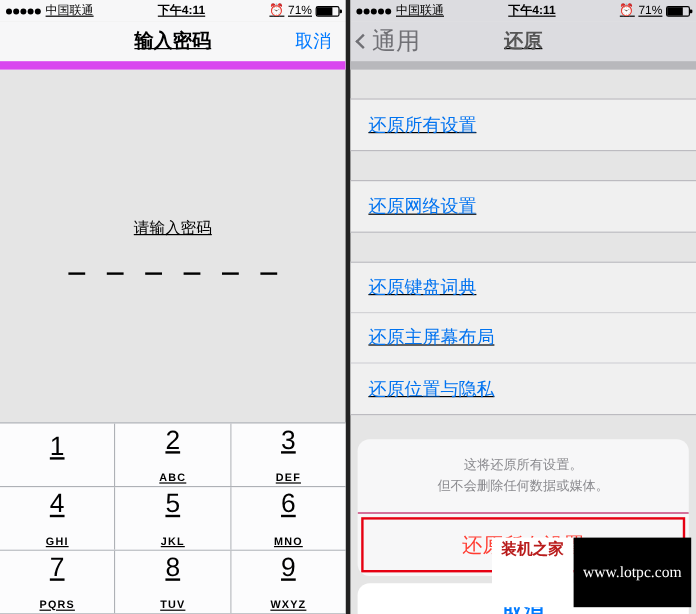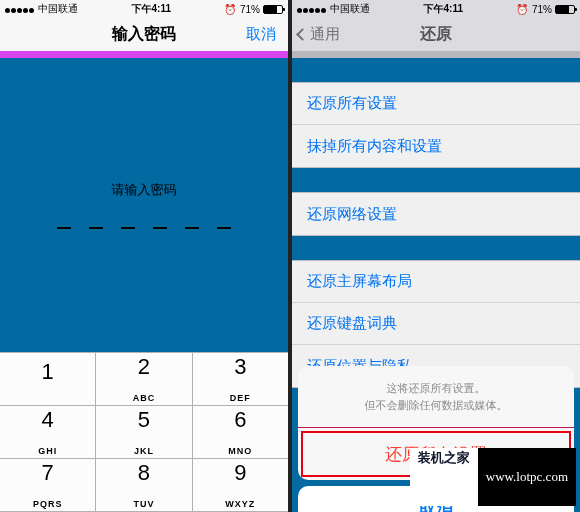--- a/index.html
+++ b/index.html
@@ -1,35 +1,35 @@
 <!DOCTYPE html>
 <html><head>
 <meta charset="utf-8">
 <style>
   * { margin: 0; padding: 0; box-sizing: border-box; }
   body { font-family: -apple-system, "Helvetica Neue", sans-serif; background: #222; width: 580px; height: 512px; position: relative; }
-  .phone { position: absolute; top: 0; width: 288px; height: 512px; background: #0369a1; overflow: hidden; }
+  .phone { position: absolute; top: 0; width: 288px; height: 512px; background: #e5e5e5; overflow: hidden; text-decoration: underline; }
   .phone.left { left: 0; }
   .phone.right { left: 292px; }
 
   .status-bar { height: 18px; background: #f7f7f8; display: flex; align-items: center; justify-content: space-between; font-size: 10px; padding: 0 5px; color: #000; }
   .phone.right .status-bar { background: #dcdce0; }
   .status-left, .status-right { display: flex; align-items: center; gap: 3px; }
   .status-center { font-weight: 600; }
   .dots span { display:inline-block;width:5px;height:5px;border-radius:50%;background:#000;margin-right:1px; }
   .battery { display:inline-block; width:20px; height:9px; border:1px solid #000; border-radius:2px; position:relative; }
   .battery::after { content:''; position:absolute; right:-3px; top:2px; width:2px; height:3px; background:#000; border-radius:0 1px 1px 0;}
   .battery i { display:block; height:100%; width:71%; background:#000; }
 
   .nav-bar { height: 40px; background: #f7f7f8; border-bottom: 7px solid #d946ef; display: flex; align-items: center; justify-content: center; position: relative; }
   .phone.right .nav-bar { background: #dcdce0; border-bottom-color:#b8b8bc; }
   .nav-title { font-size: 16px; font-weight: 600; color: #000; }
   .phone.right .nav-title { color: #555; }
   .nav-right { position: absolute; right: 12px; color: #007aff; font-size: 15px; }
-  .nav-left { position: absolute; left: 6px; color: #007aff; font-size: 15px; display:flex; align-items:center; }
+  .nav-left { position: absolute; left: 6px; color: #007aff; font-size: 20px; display:flex; align-items:center; }
   .phone.right .nav-left { color: #707075; }
   .chevron { display:inline-block; width:9px; height:9px; border-left:2px solid currentColor; border-bottom:2px solid currentColor; transform:rotate(45deg); margin-right:3px; }
 
   .passcode-area { height: 294px; display:flex; flex-direction:column; align-items:center; justify-content:center; }
   .passcode-prompt { font-size: 13px; color:#000; margin-bottom: 28px; }
   .passcode-dashes { display:flex; gap: 18px; }
   .passcode-dashes span { width:14px; height:2px; background:#000; display:block; }
 
   .keypad { background:#d1d4d9; }
   .keypad-row { display:flex; border-top:1px solid #aeb1b6; }
@@ -47,21 +47,21 @@
   .list-item:last-child { border-bottom:none; }
 
   .action-sheet { position:absolute; bottom:0; left:0; right:0; padding:6px; }
   .sheet-block { background:#f7f7f8; border-radius:10px; overflow:hidden; margin-bottom:6px; }
   .sheet-message { padding:14px 20px; text-align:center; font-size:11px; color:#8a8a8e; line-height:1.5; border-bottom:1px solid #be185d; }
   .sheet-button { height:46px; display:flex; align-items:center; justify-content:center; font-size:17px; color:#ff3b30; }
   .sheet-button.highlight { border:2px solid #e60012; margin:3px; }
   .sheet-cancel { background:#fff; border-radius:10px; height:44px; display:flex; align-items:center; justify-content:center; font-size:17px; font-weight:600; color:#007aff; }
 
   .watermark { position:absolute; bottom:6px; right:4px; display:flex; font-size:13px; font-family: "SimSun", serif; }
-  .wm-left { background:#fff; color:#0f172a; padding:1px 8px; font-weight:bold;font-family:Liberation Mono, monospace; }
+  .wm-left { background:#fff; color:#b91c1c; padding:1px 8px; font-weight:bold;font-family:Liberation Mono, monospace; }
   .wm-right { background:#000; color:#fff; padding:21px 8px; }
 </style>
 </head>
 <body>
 
 <div class="phone left">
   <div class="status-bar">
     <div class="status-left">
       <span class="dots"><span></span><span></span><span></span><span></span><span></span></span>
       <span>中国联通</span>
@@ -159,28 +159,27 @@
   <div class="nav-bar">
     <span class="nav-left">
         <i class="chevron"></i>
         <span>通用</span>
       </span>
     <span class="nav-title">还原</span>
   </div>
   <div class="content-right">
     <div class="list-group">
       <div class="list-item">还原所有设置</div>
-      <div class="list-item">抹掉所有内容和设置</div>
     </div>
     <div class="list-group">
       <div class="list-item">还原网络设置</div>
     </div>
     <div class="list-group">
+      <div class="list-item">还原键盘词典</div>
       <div class="list-item">还原主屏幕布局</div>
-      <div class="list-item">还原键盘词典</div>
       <div class="list-item">还原位置与隐私</div>
     </div>
 
     <div class="action-sheet">
       <div class="sheet-block">
         <div class="sheet-message">
           <span>这将还原所有设置。</span><br>
           <span>但不会删除任何数据或媒体。</span>
         </div>
         <div class="sheet-button highlight">还原所有设置</div>

